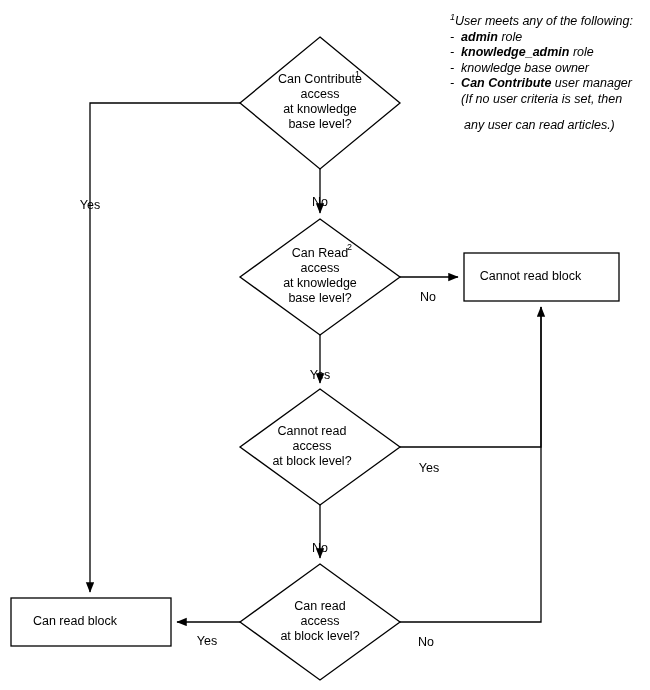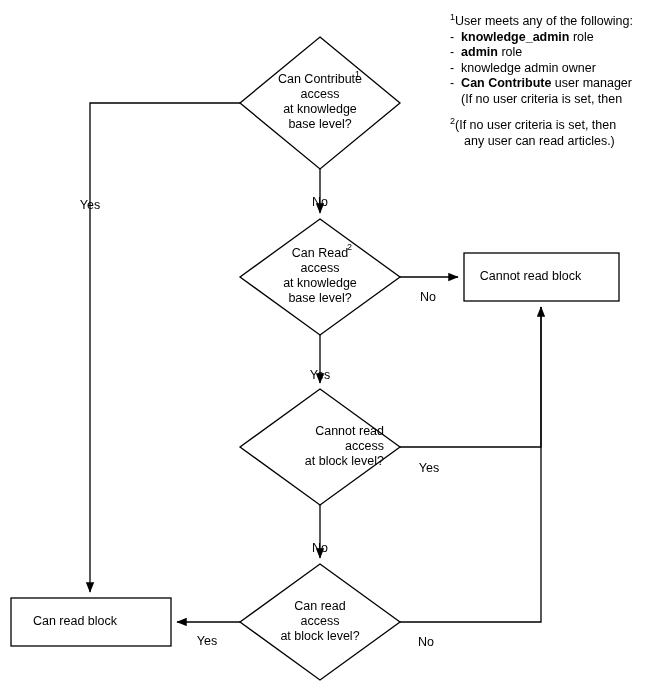--- a/index.html
+++ b/index.html
@@ -43,20 +43,21 @@
   }
   .sup {
     position: absolute;
     font-size: 9px;
     line-height: 9px;
   }
   .legend {
     position: absolute;
     font-size: 12.5px;
     line-height: 15.5px;
+    font-style: italic;
   }
   .legend .blk {
     margin-bottom: 11px;
   }
   .legend .ln {
     white-space: pre;
   }
   .legend b {
     font-weight: bold;
   }
@@ -115,21 +116,21 @@
 at knowledge
 base level?</div>
   <div class="sup" style="left:355px; top:70px;">1</div>
 
   <div class="node-label" style="left:240px; top:246px; width:160px;">Can Read
 access
 at knowledge
 base level?</div>
   <div class="sup" style="left:347px; top:243px;">2</div>
 
-  <div class="node-label" style="left:224px; top:424px; width:160px;text-align:right;">Cannot read
+  <div class="node-label" style="left:232px; top:424px; width:160px;">Cannot read
 access
 at block level?</div>
 
   <div class="node-label" style="left:240px; top:599px; width:160px;">Can read
 access
 at block level?</div>
 
   <div class="node-label" style="left:464px; top:269px; width:133px;text-align:center;">Cannot read block</div>
 
   <div class="node-label" style="left:11px; top:614px; width:128px;">Can read block</div>
@@ -141,27 +142,24 @@
   <div class="edge-label" style="left:404px; top:441px; width:50px;">Yes</div>
   <div class="edge-label" style="left:298px; top:521px; width:44px;">No</div>
   <div class="edge-label" style="left:404px; top:615px; width:44px;">No</div>
   <div class="edge-label" style="left:183px; top:614px; width:48px;">Yes</div>
 
   <div class="legend" style="left:450px; top:14px; width:195px;">
     <div class="blk">
       <div>
         <span class="marker">1</span><span>User meets any of the following:</span>
       </div>
+      <div class="ln"><span>-  </span><b>admin</b><span> role</span></div>
       <div class="ln"><span>-  </span><b>knowledge_admin</b><span> role</span></div>
-      <div class="ln"><span>-  </span><b>admin</b><span> role</span></div>
-      <div class="ln"><span>-  </span><b></b><span>knowledge admin owner</span></div>
+      <div class="ln"><span>-  </span><b></b><span>knowledge base owner</span></div>
       <div class="ln"><span>-  </span><b>Can Contribute</b><span> user manager</span></div>
       <div class="indent">(If no user criteria is set, then</div>
     </div>
     <div>
-      <div>
-        <span class="marker">2</span><span>(If no user criteria is set, then</span>
-      </div>
       <div class="indent" style="padding-left:14px;">any user can read articles.)</div>
     </div>
   </div>
 
 </div>
 
 </body></html>

